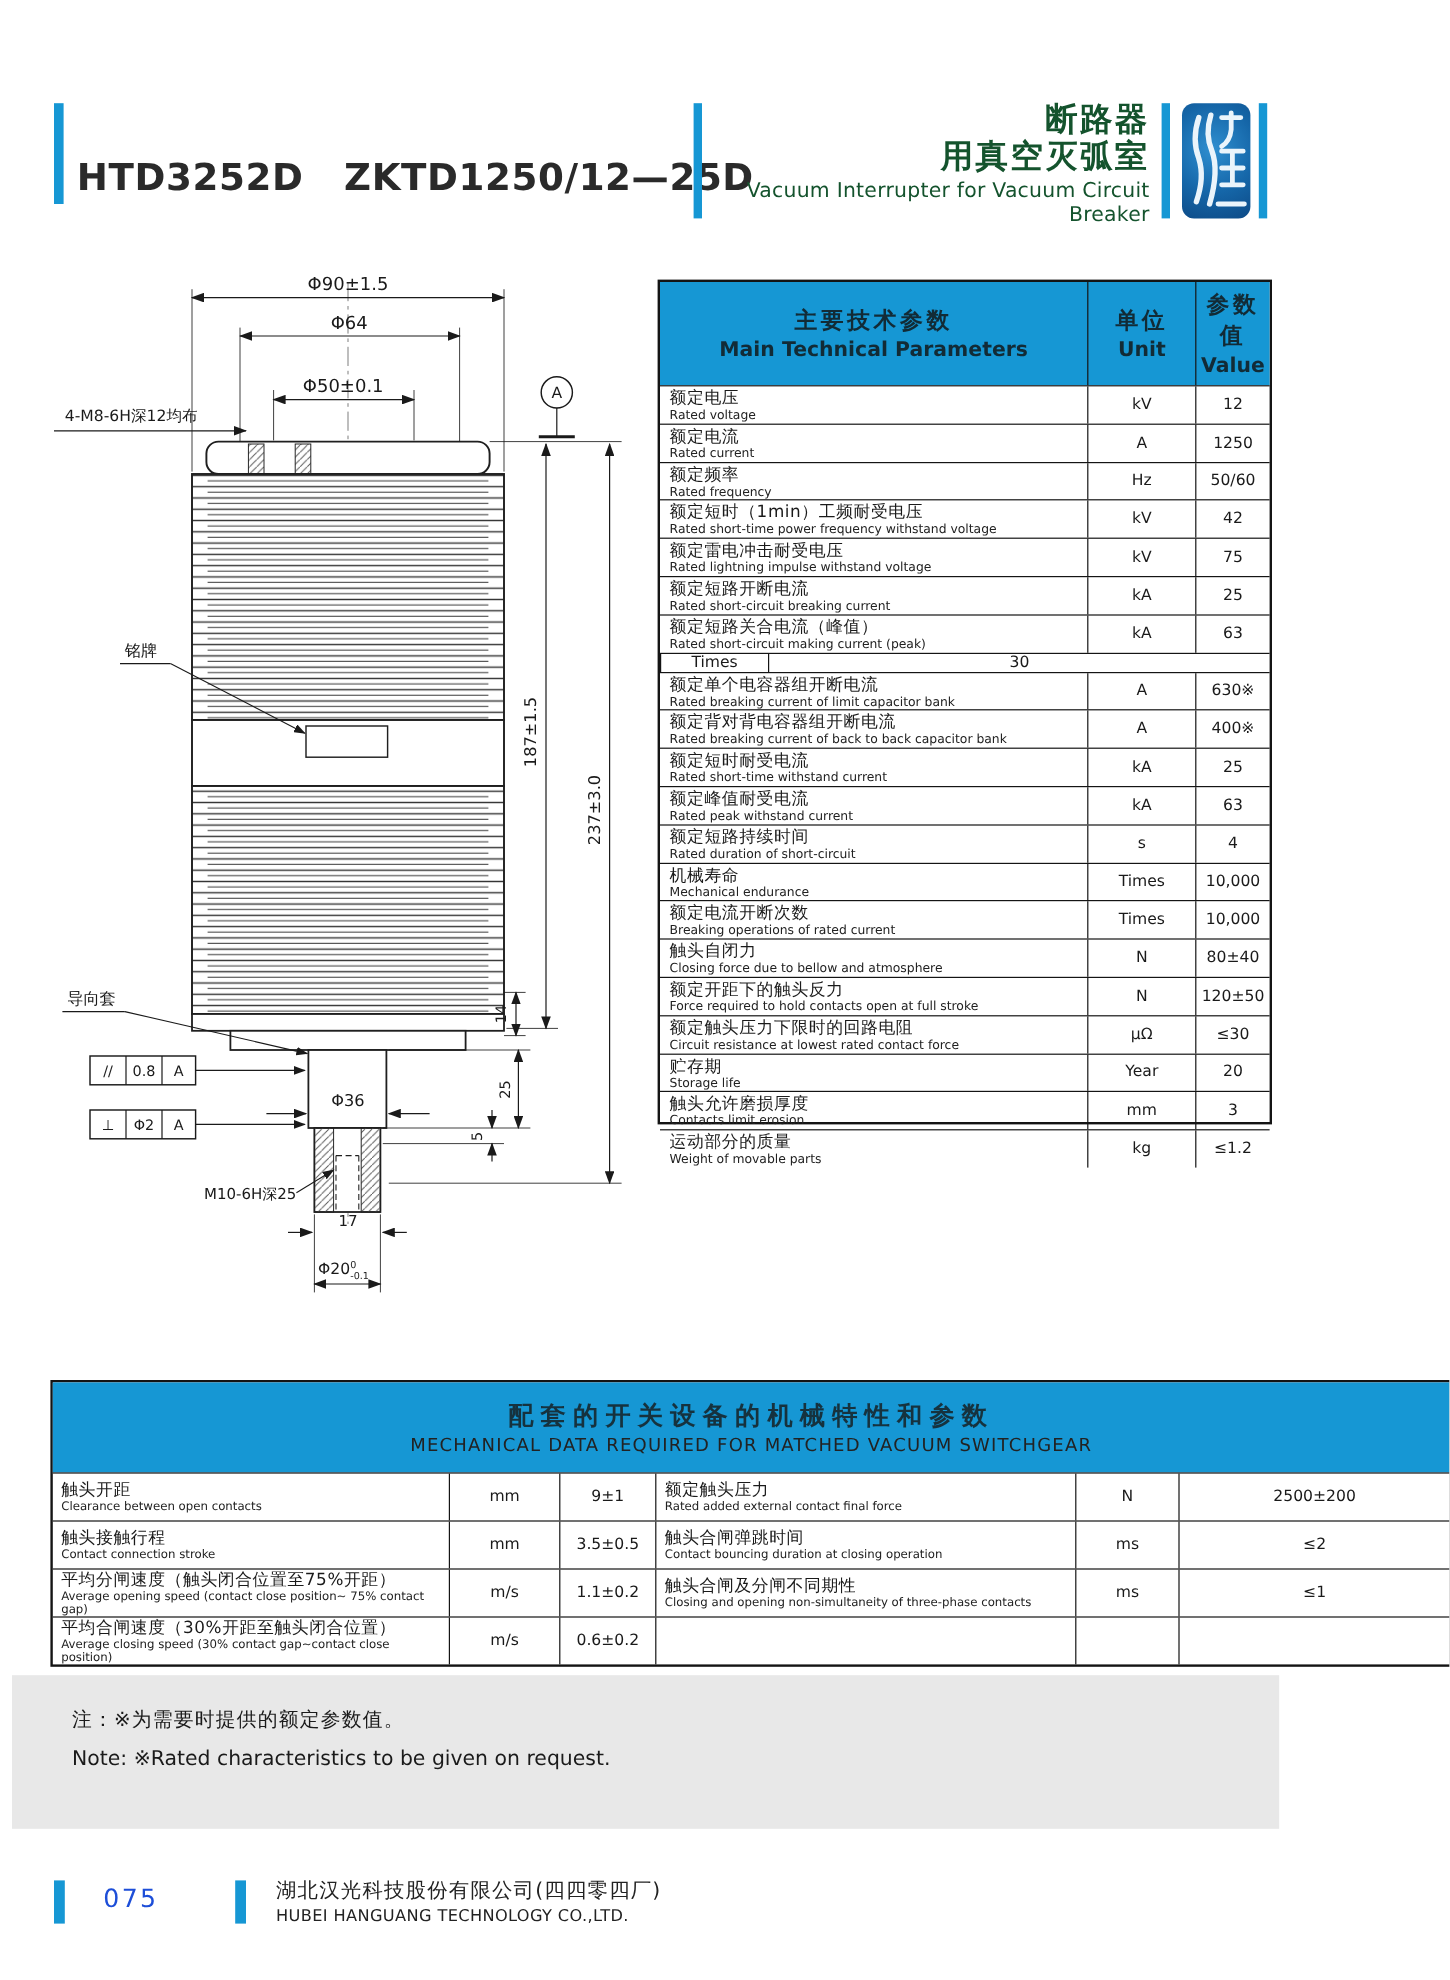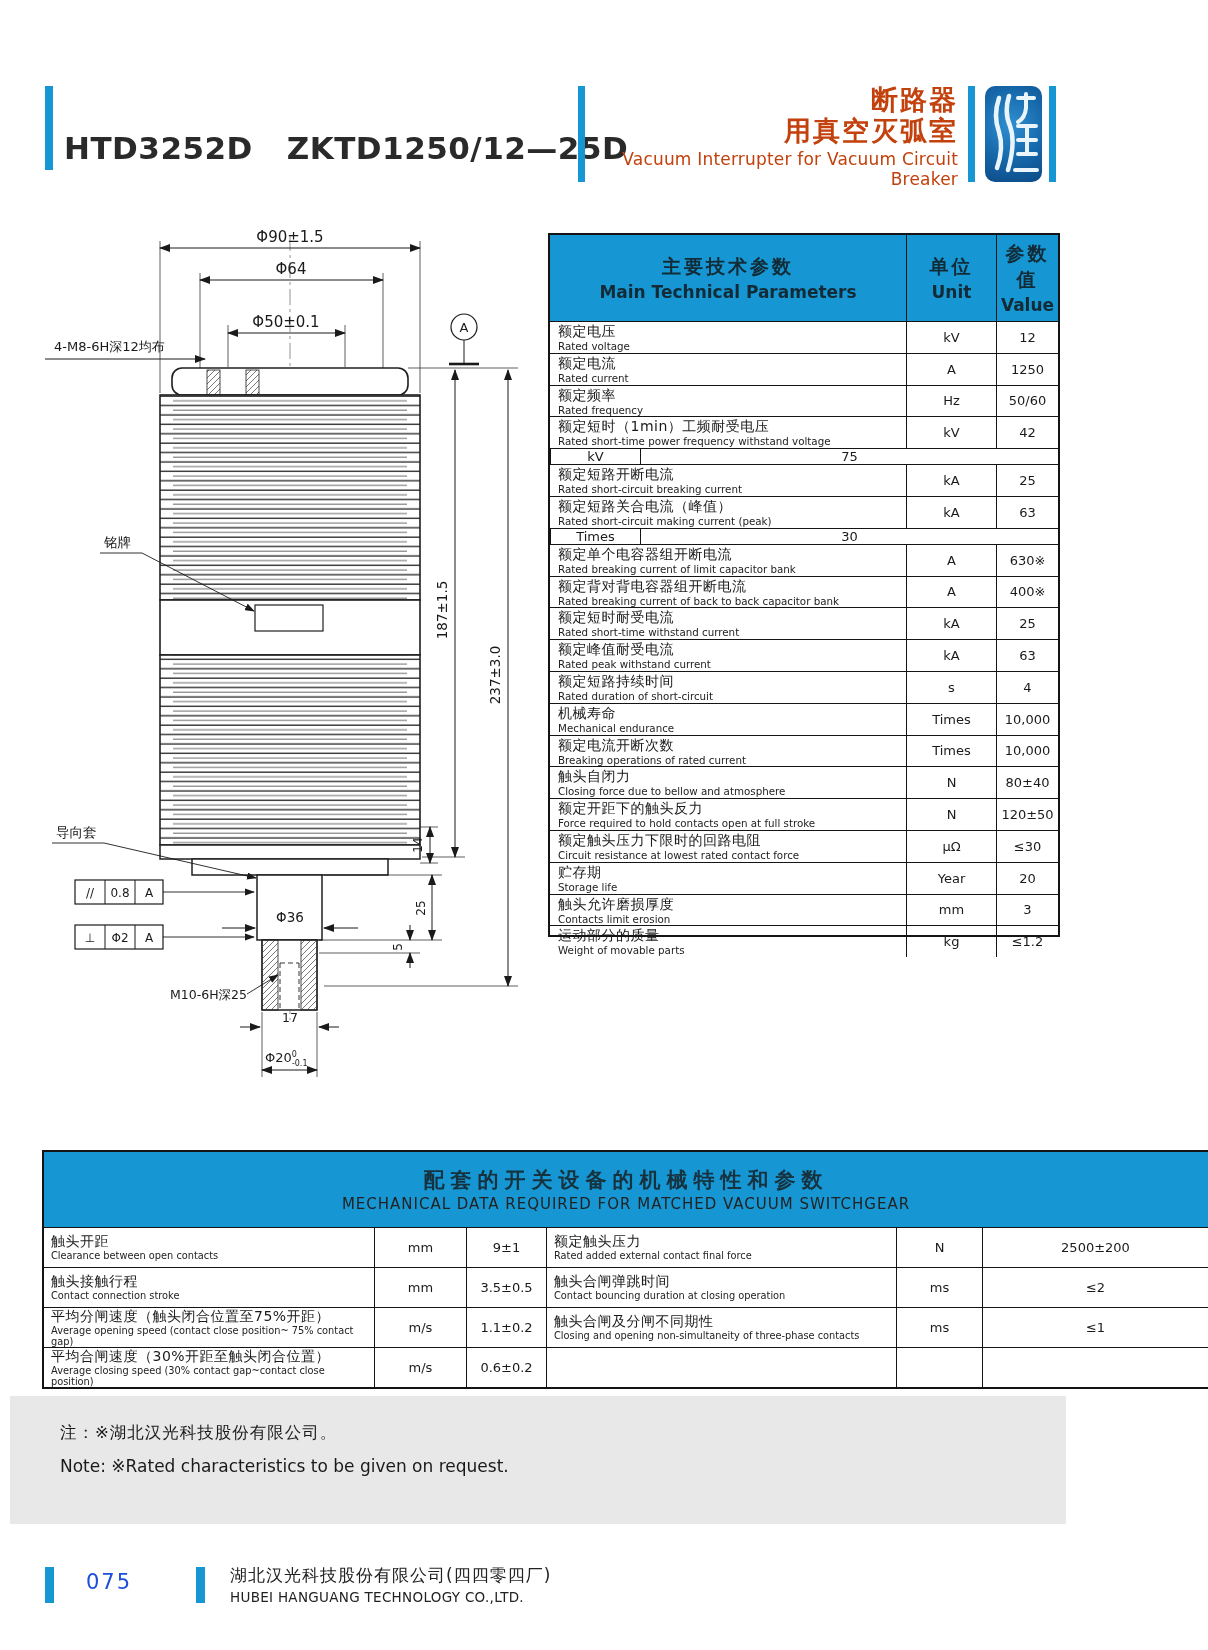--- a/index.html
+++ b/index.html
@@ -3,21 +3,21 @@
 <meta charset="utf-8">
 <style>
   *{margin:0;padding:0;box-sizing:border-box}
   html,body{background:#fff}
   body{width:1208px;height:1650px;font-family:"DejaVu Sans","Liberation Sans",sans-serif;color:#1a1a1a}
   .page{position:relative;width:1208px;height:1650px;background:#fff;overflow:hidden}
   .vbar{position:absolute;background:#1697d4}
 
   
   .title{position:absolute;left:64px;top:130px;font-size:31px;font-weight:bold;color:#2a2a2a;letter-spacing:.5px;white-space:pre}
-  .brand{position:absolute;left:592px;top:84px;width:366px;text-align:right;color:#c2410c;line-height:1.15}
+  .brand{position:absolute;left:592px;top:84px;width:366px;text-align:right;color:#14532d;line-height:1.15}
   .brand .cn{font-size:27px;font-weight:bold;letter-spacing:2px}
   .brand .en{font-size:17px;margin-top:4px;letter-spacing:.2px}
   .logo{position:absolute;left:985px;top:86px;width:57px;height:96px;border-radius:10px;
         background:radial-gradient(circle at 45% 40%, #2f8fd0 0%, #1566a8 55%, #0d4a86 100%)}
   .logo svg{position:absolute;left:0;top:0}
 
   
   .mtable{position:absolute;left:548px;top:233px;width:512px;height:704px;border:2.5px solid #141414;display:flex;flex-direction:column;background:#fff}
   .mhead{display:flex;flex:0 0 86px;background:#1697d4;color:#122b36}
   .mh{display:flex;flex-direction:column;justify-content:center;align-items:center;text-align:center}
@@ -255,20 +255,24 @@
         </div>
         <div class="mrow">
           <div class="m-param">
             <div class="cn-s">额定短时（1min）工频耐受电压</div>
             <div class="en-s">Rated short-time power frequency withstand voltage</div>
           </div>
           <div class="m-unit">kV</div>
           <div class="m-val">42</div>
         </div>
         <div class="mrow">
+          <div class="m-param">
+            <div class="cn-s">额定雷电冲击耐受电压</div>
+            <div class="en-s">Rated lightning impulse withstand voltage</div>
+          </div>
           <div class="m-unit">kV</div>
           <div class="m-val">75</div>
         </div>
         <div class="mrow">
           <div class="m-param">
             <div class="cn-s">额定短路开断电流</div>
             <div class="en-s">Rated short-circuit breaking current</div>
           </div>
           <div class="m-unit">kA</div>
           <div class="m-val">25</div>
@@ -451,21 +455,21 @@
             <div class="cn-s"></div>
             <div class="g-en"></div>
           </div>
           <div class="g-runit"></div>
           <div class="g-rval"></div>
         </div>
       </div>
   </div>
 
   <div class="note">
-    <div class="n-cn">注：※湖北汉光科技股份有限公司。</div>
+    <div class="n-cn">注：※为需要时提供的额定参数值。</div>
     <div class="n-en">Note: ※Rated characteristics to be given on request.</div>
   </div>
 
   <div class="vbar" style="left:45px;top:1567px;width:9px;height:36px"></div>
   <div class="pageno">075</div>
   <div class="vbar" style="left:196px;top:1567px;width:9px;height:36px"></div>
   <div class="company">
     <div class="f-cn">湖北汉光科技股份有限公司(四四零四厂)</div>
     <div class="f-en">HUBEI HANGUANG TECHNOLOGY CO.,LTD.</div>
   </div>

